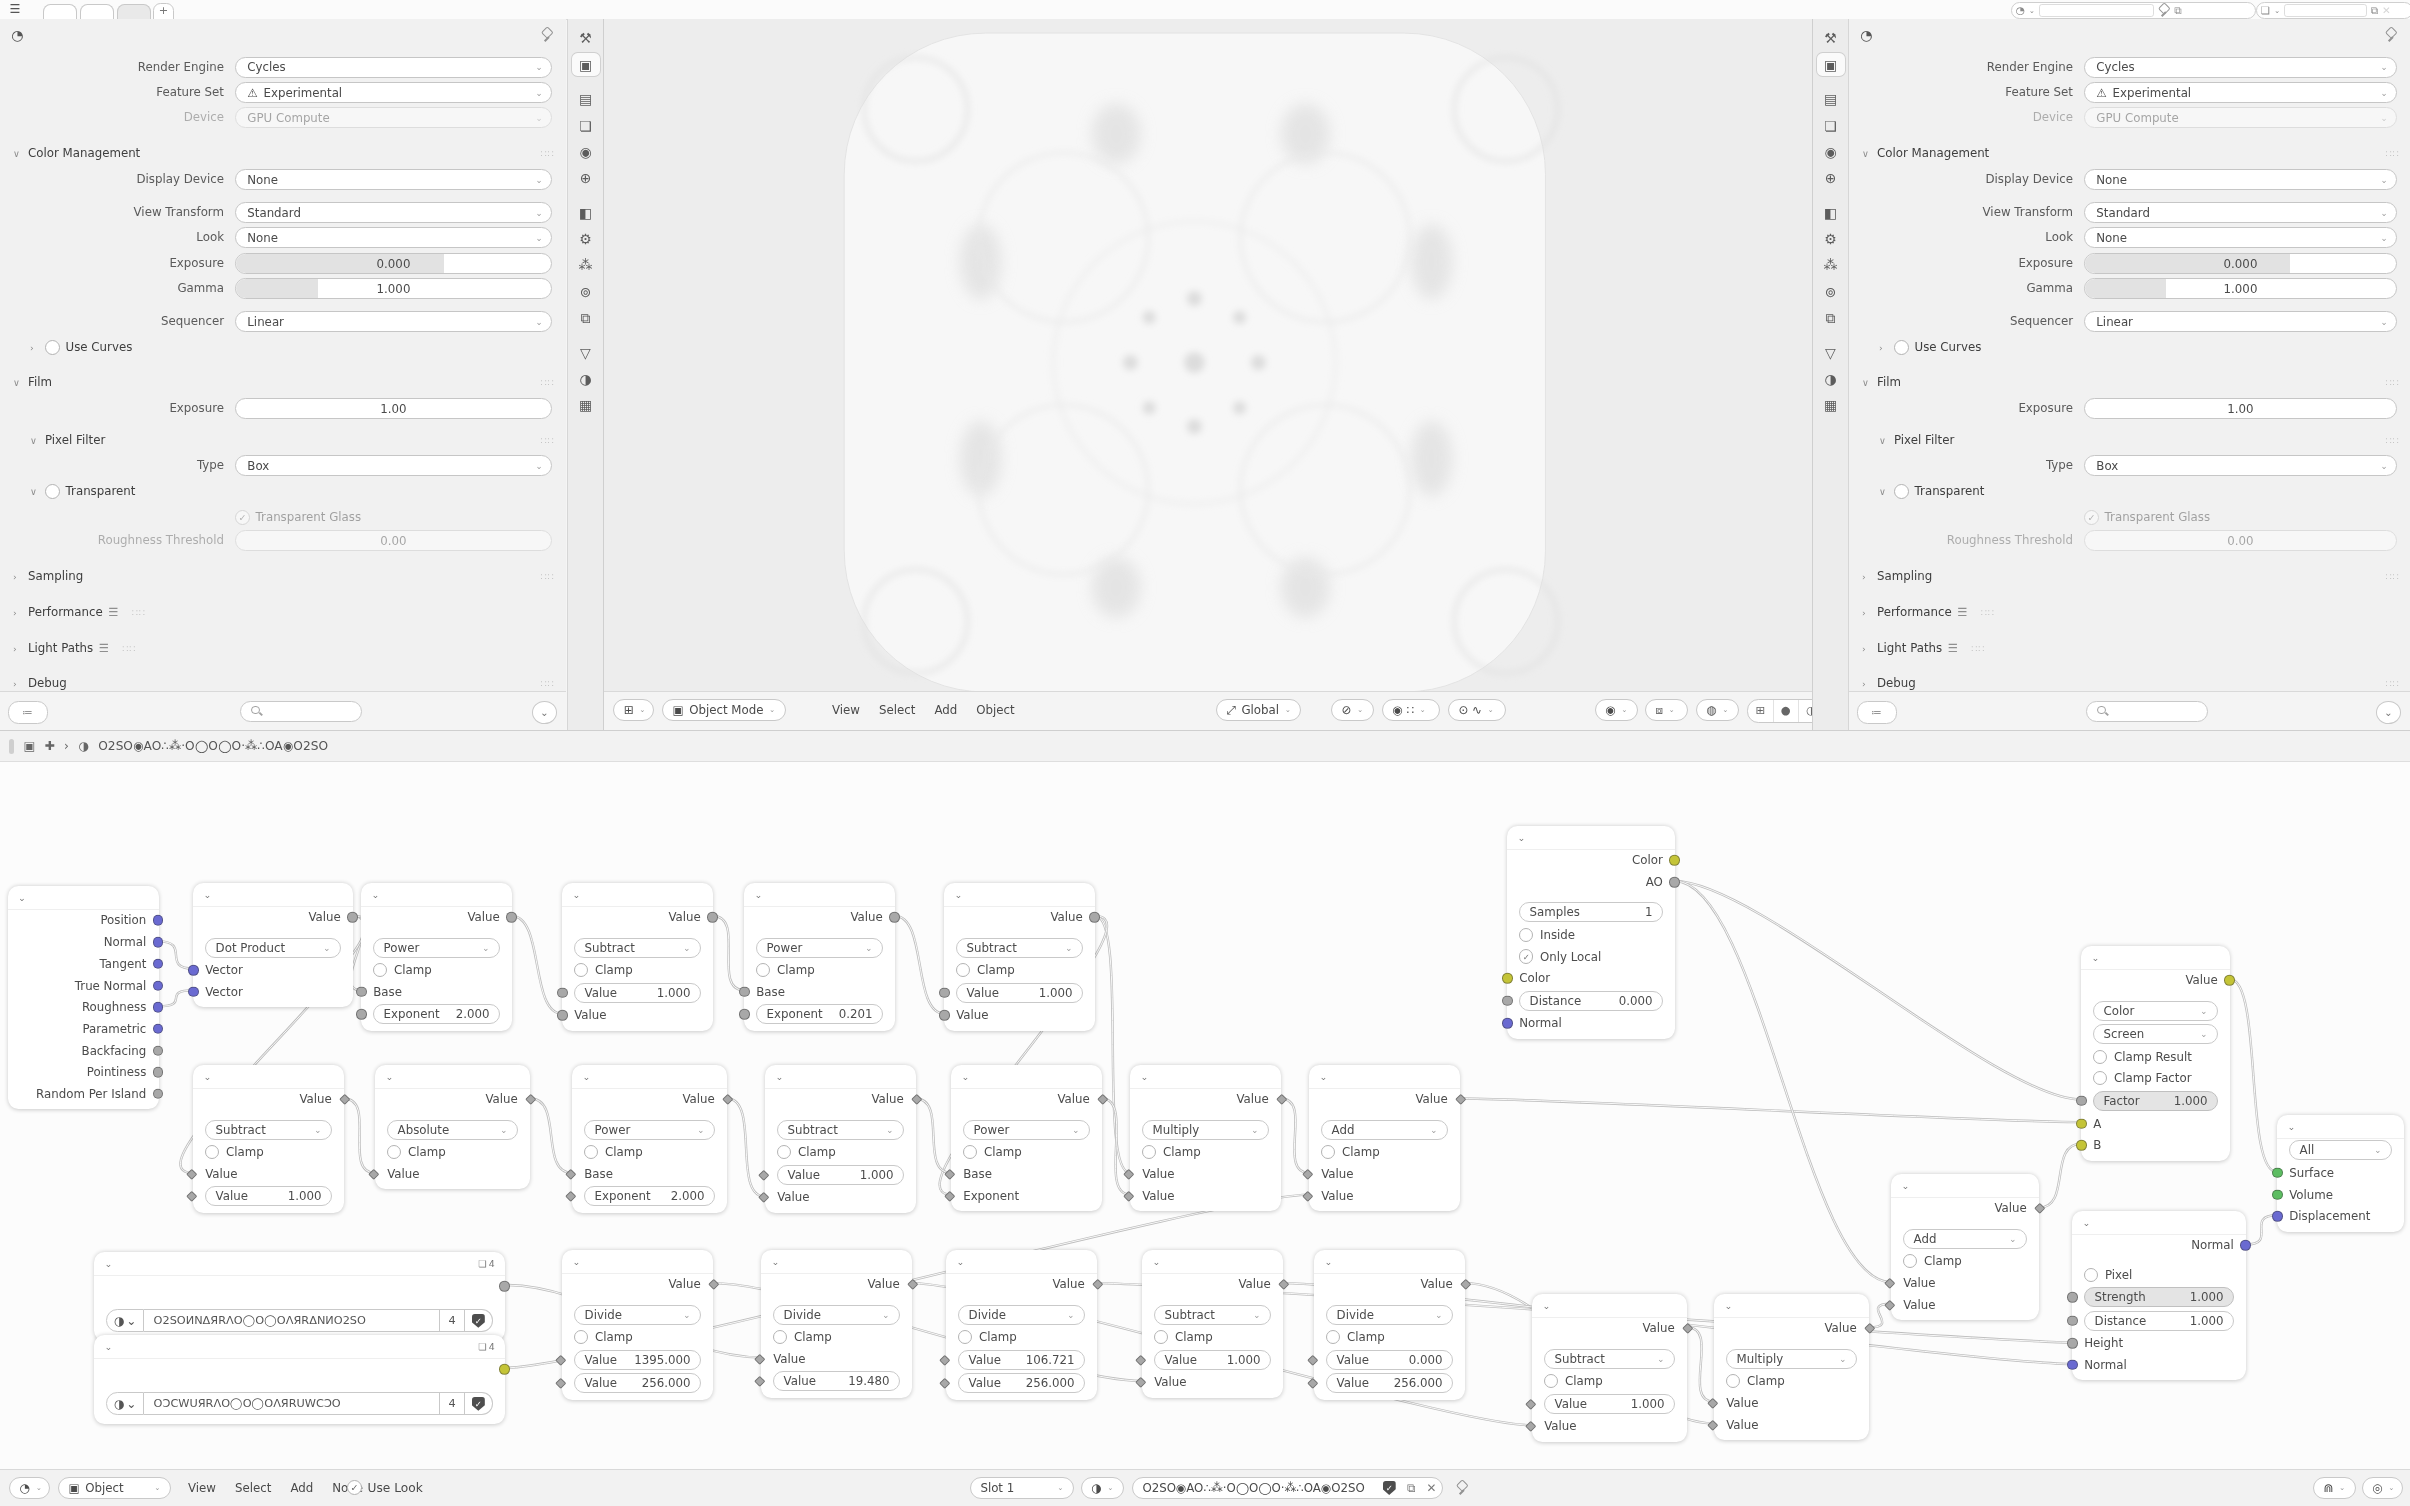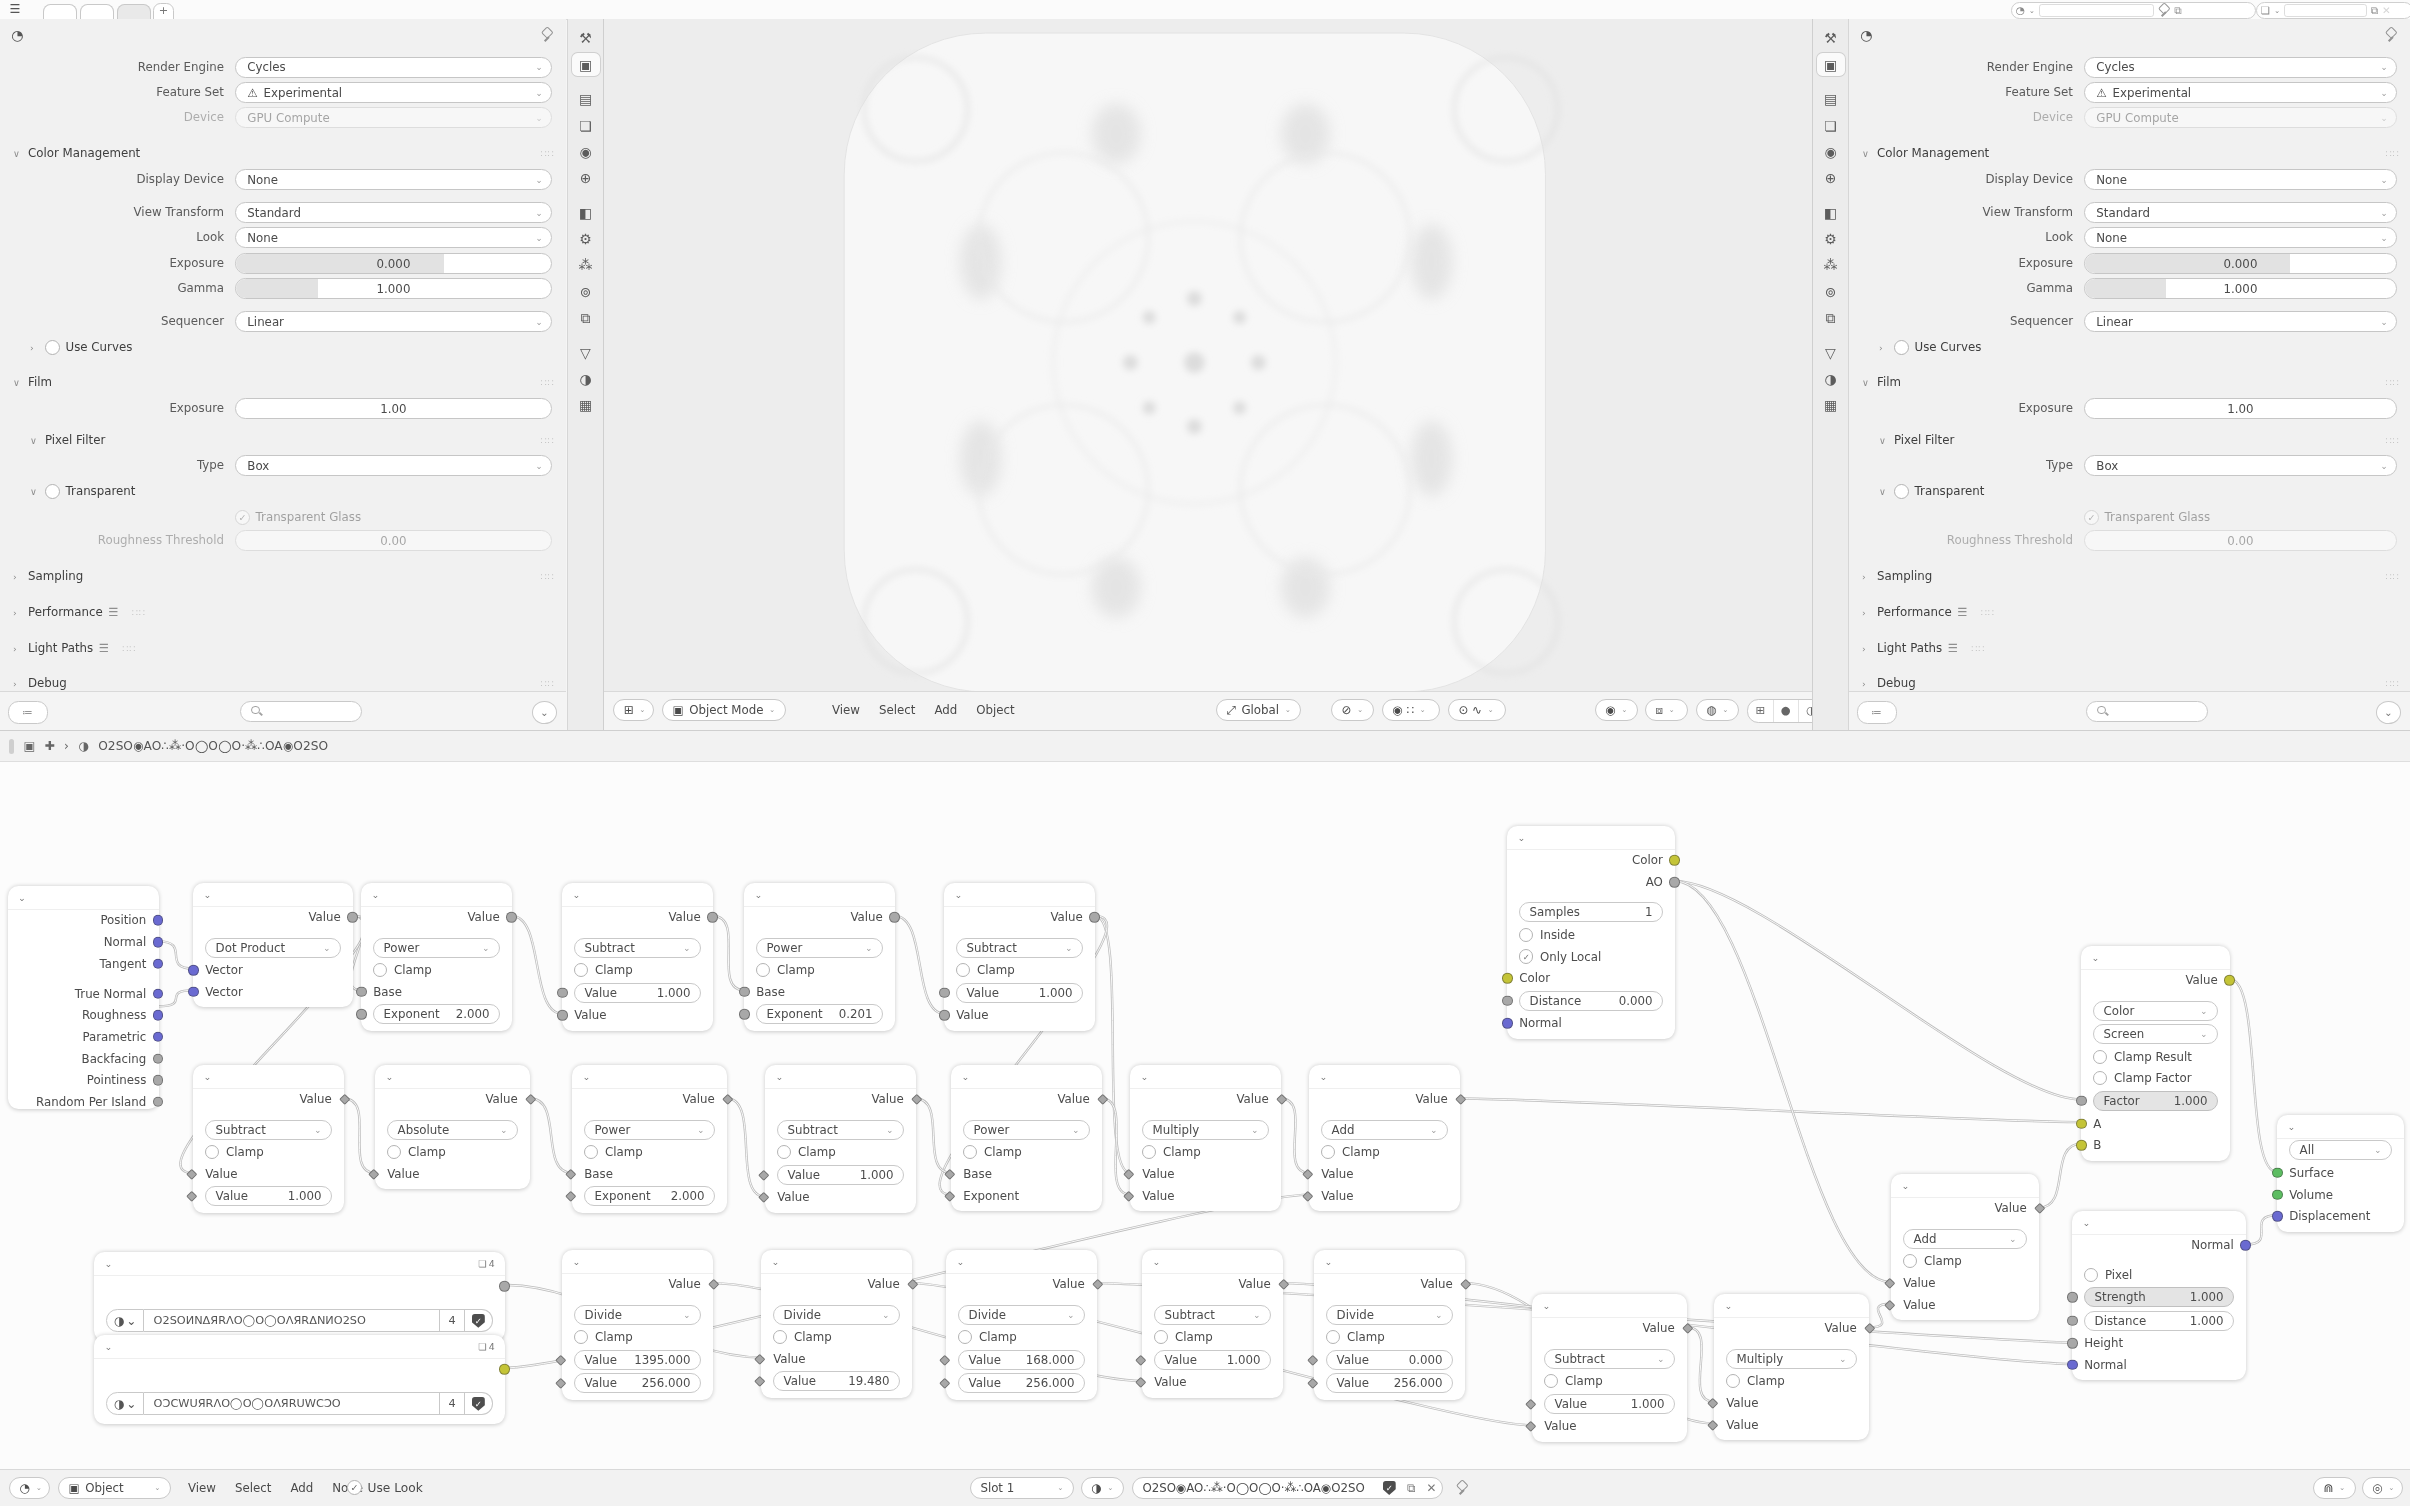--- a/index.html
+++ b/index.html
@@ -612,21 +612,21 @@
             <span class="sock sc sr" style="background: rgb(106, 106, 209);"></span>
           </div>
           <div class="nrow rout" style="height: 21.7px;">
             <span class="rlbl">Normal</span>
             <span class="sock sc sr" style="background: rgb(106, 106, 209);"></span>
           </div>
           <div class="nrow rout" style="height: 21.7px;">
             <span class="rlbl">Tangent</span>
             <span class="sock sc sr" style="background: rgb(106, 106, 209);"></span>
           </div>
-          <div class="nrow rout" style="height: 21.7px; margin-top: 8px;">
+          <div class="nrow rout" style="height: 21.7px;">
             <span class="rlbl">True Normal</span>
             <span class="sock sc sr" style="background: rgb(106, 106, 209);"></span>
           </div>
           <div class="nrow rout" style="height: 21.7px;">
             <span class="rlbl">Roughness</span>
             <span class="sock sc sr" style="background: rgb(106, 106, 209);"></span>
           </div>
           <div class="nrow rout" style="height: 21.7px;">
             <span class="rlbl">Parametric</span>
             <span class="sock sc sr" style="background: rgb(106, 106, 209);"></span>
@@ -1165,21 +1165,21 @@
             </span>
           </div>
           <div class="nrow" style="height: 21.7px;">
             <span class="ncircle"></span>
             <span>Clamp</span>
           </div>
           <div class="nrow" style="height: 23.5px;">
             <span class="sock sd sl" style="background: rgb(168, 168, 168);"></span>
             <span class="nfield">
               <span>Value</span>
-              <span class="fv">168.000</span>
+              <span class="fv">106.721</span>
             </span>
           </div>
           <div class="nrow" style="height: 23.5px;">
             <span class="sock sd sl" style="background: rgb(168, 168, 168);"></span>
             <span class="nfield">
               <span>Value</span>
               <span class="fv">256.000</span>
             </span>
           </div>
         </div>

